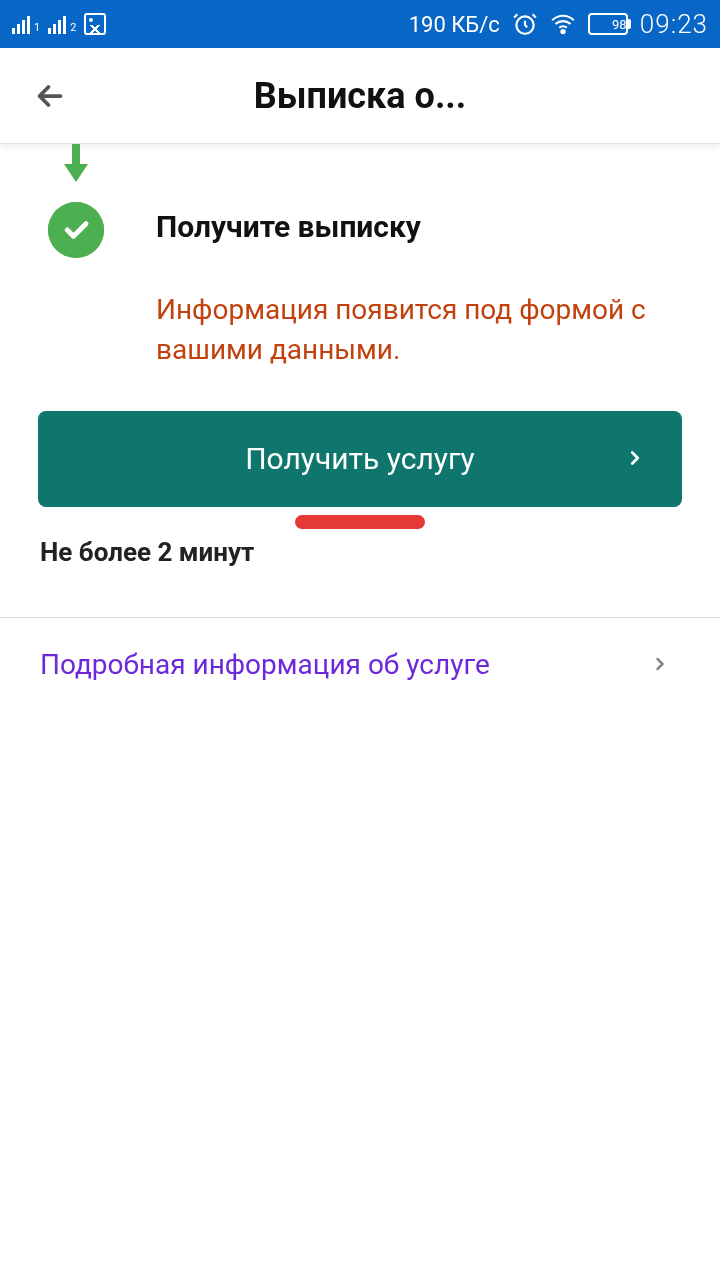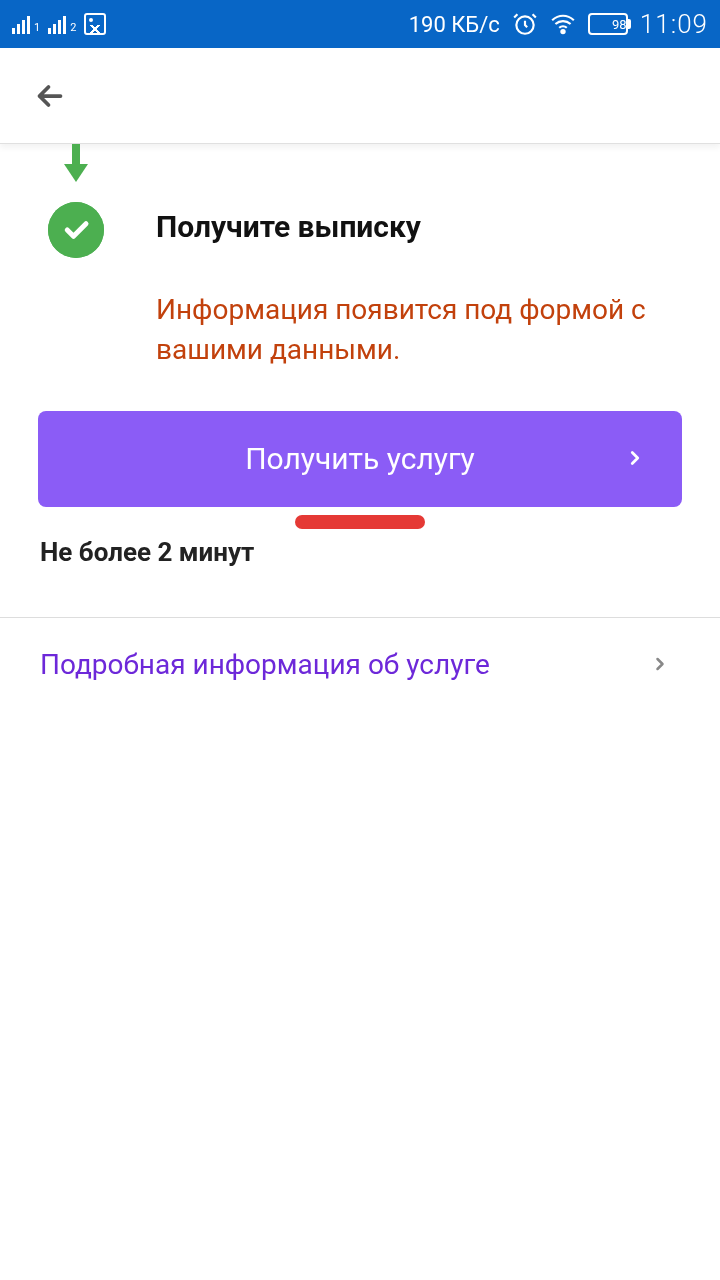--- a/index.html
+++ b/index.html
@@ -83,21 +83,21 @@
   
   .annot {
     position: absolute; background: #e53935; border-radius: 10px;
     height: 14px;
   }
   .annot.a1 { left: -2px; top: 46px; width: 56px; }
   .annot.a2 { left: 50%; transform: translateX(-50%); bottom: -22px; width: 130px; }
   
   .primary-btn {
     margin: 0 -2px 0 -2px;
-    background: #8b5cf6;
+    background: #0f766e;
     color: #fff;
     border-radius: 8px;
     height: 96px;
     display: flex;
     align-items: center;
     justify-content: center;
     font-size: 30px;
     cursor: pointer;
     position: relative;
   }
@@ -144,30 +144,31 @@
     </span>
     <span class="wifi-icon">
       <svg width="26" height="26" viewBox="0 0 24 24" fill="none" stroke="#fff" stroke-width="2">
           <path d="M2 8.5C8 3 16 3 22 8.5M5 12c4-3.5 10-3.5 14 0M8.5 15.5c2-1.8 5-1.8 7 0"></path>
           <circle cx="12" cy="19" r="1.5" fill="#fff"></circle>
         </svg>
     </span>
     <span class="battery">
         <span>98</span>
       </span>
-    <span class="clock">11:09</span>
+    <span class="clock">09:23</span>
   </div>
 </div>
 
 <div class="app-bar">
   <div class="back-btn">
     <svg width="36" height="36" viewBox="0 0 24 24" fill="none" stroke="#555" stroke-width="2.5" stroke-linecap="round" stroke-linejoin="round">
         <path d="M19 12H5M11 18l-6-6 6-6"></path>
       </svg>
   </div>
+  <div class="app-title">Выписка о...</div>
 </div>
 
 <div class="content">
   <div class="timeline">
     <div class="entry-arrow"></div>
 
     <div class="step" style="padding-top:48px;">
       <div class="step-marker">
         <div class="node ring"></div>
         <div class="connector"></div>

